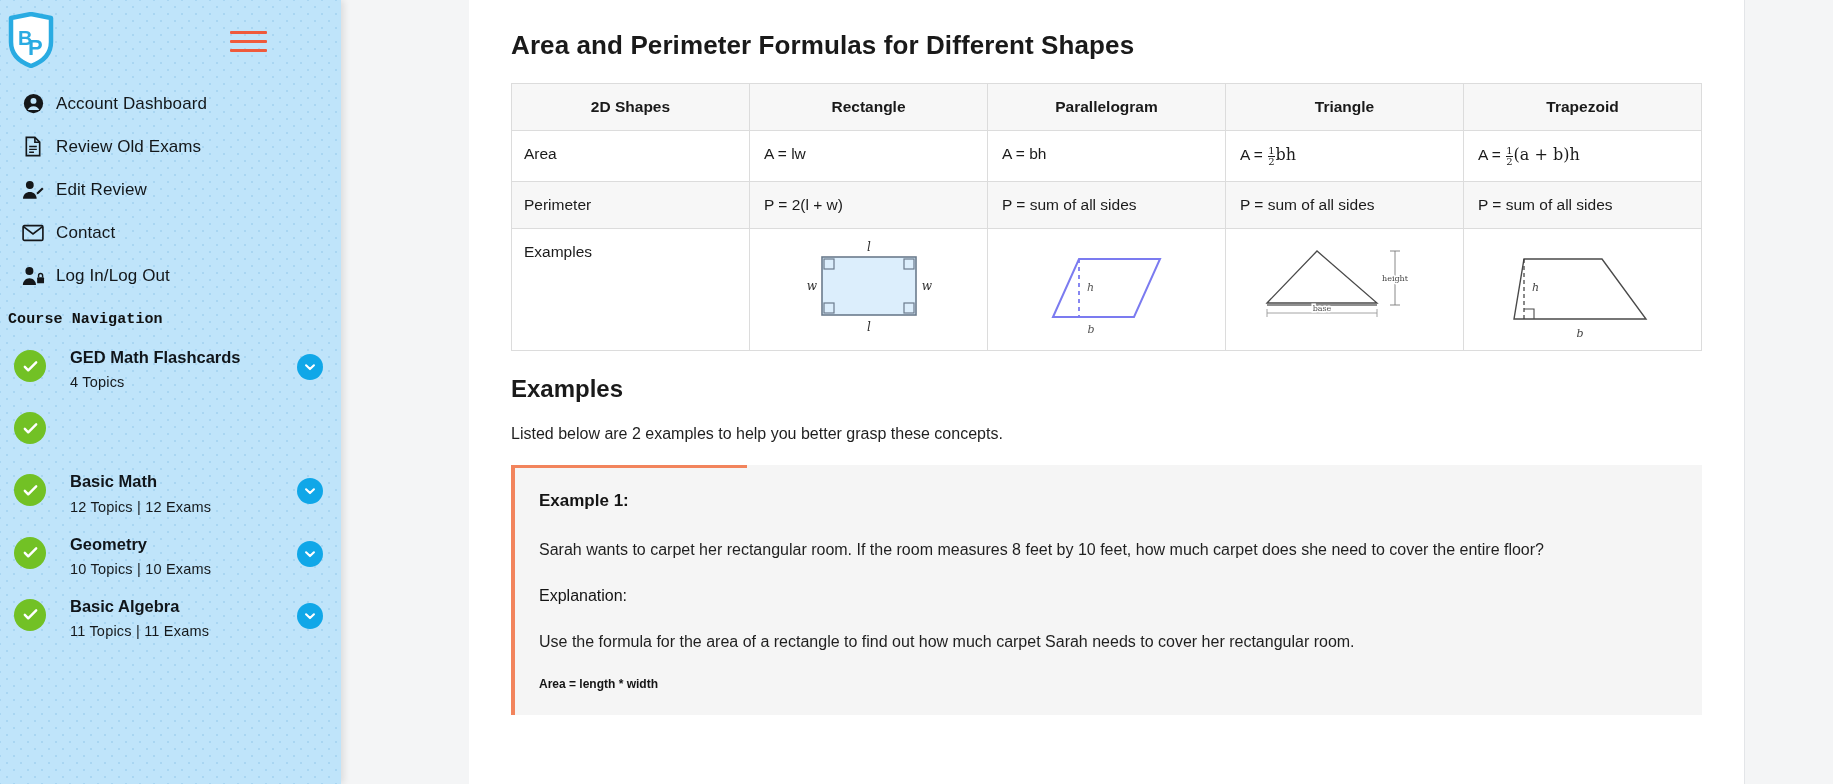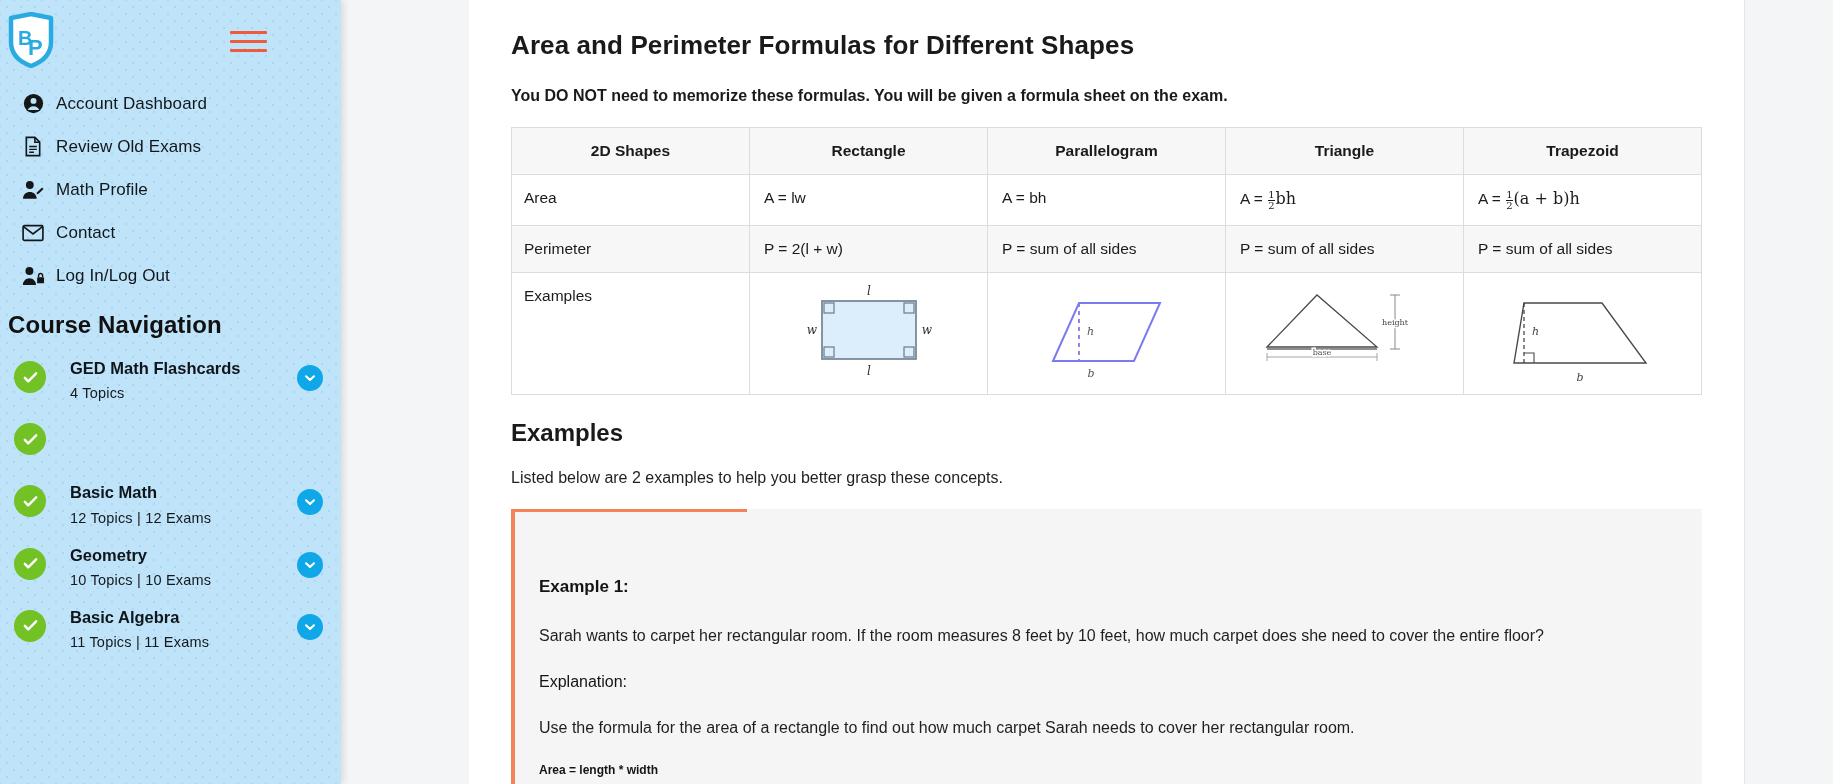--- a/index.html
+++ b/index.html
@@ -47,23 +47,24 @@
   .acct-icon {
     width: 46px; flex: 0 0 46px;
     display: flex; align-items: center; justify-content: center;
     color: #14171a;
   }
   .acct-label {
     font-size: 17px; color: #13171a; letter-spacing: .1px;
   }
 
   .course-nav-title {
-    font-size: 24px; font-weight: bold; color: #111;
+    font-size: 15px; font-weight: bold; color: #111;
     padding: 14px 12px 10px 8px;
     letter-spacing: .1px;
+    font-family: Liberation Mono, monospace;
   }
 
   .course-item {
     position: relative;
     padding: 8px 0 10px 0;
     min-height: 62px;
     cursor: pointer;
   }
   .course-check {
     position: absolute; left: 14px; top: 12px;
@@ -165,21 +166,21 @@
     margin-top: 22px;
     background: #f5f5f5;
     border-left: 4px solid #f2845c;
     position: relative;
     padding: 26px 24px 24px 24px;
   }
   .example-box::before {
     content: ""; position: absolute; left: 0; top: 0;
     width: 232px; height: 3px; background: #f2845c;
   }
-  .example-title { font-size: 17px; font-weight: bold; color: #141414; margin-top: 42px; }
+  .example-title { font-size: 17px; font-weight: bold; color: #141414; }
   .example-q { font-size: 16px; color: #1f1f1f; margin-top: 30px; }
   .example-sub { font-size: 16px; font-weight: normal; color: #141414; margin-top: 28px; }
   .example-p { font-size: 16px; color: #1f1f1f; margin-top: 28px; }
   .example-formula { font-size: 12px; font-weight: bold; color: #141414; margin-top: 26px; text-align: left; }
 </style>
 </head>
 <body>
 
 <div id="page">
 
@@ -222,21 +223,21 @@
         <span class="acct-label">Review Old Exams</span>
       </div>
       <div class="acct-item">
         <span class="acct-icon">
           <svg width="22" height="20" viewBox="0 0 24 22" fill="#14171a">
             <circle cx="8.5" cy="5.5" r="4.3"></circle>
             <path d="M1 20.5c0-4.3 3.4-7.3 7.5-7.3s7.5 3 7.5 7.3z"></path>
             <path d="M16.5 13.5l5.5-5.3 1.6 1.6-5.4 5.4-2.2.7z"></path>
           </svg>
         </span>
-        <span class="acct-label">Math Profile</span>
+        <span class="acct-label">Edit Review</span>
       </div>
       <div class="acct-item">
         <span class="acct-icon">
           <svg width="22" height="18" viewBox="0 0 24 19" fill="none" stroke="#14171a" stroke-width="1.8">
             <rect x="1.2" y="1.5" width="21.6" height="16" rx="1.5"></rect>
             <path d="M1.6 2.6L12 10.6 22.4 2.6"></path>
           </svg>
         </span>
         <span class="acct-label">Contact</span>
       </div>
@@ -335,21 +336,20 @@
 
     </div>
   </aside>
 
   <div id="gutter"></div>
 
   <div id="content-wrap">
     <main id="content">
 
       <h1 class="page-title">Area and Perimeter Formulas for Different Shapes</h1>
-      <p class="subtitle">You DO NOT need to memorize these formulas. You will be given a formula sheet on the exam.</p>
 
       <table class="formula-table">
         <thead>
           <tr>
             <th>2D Shapes</th>
             <th>Rectangle</th>
             <th>Parallelogram</th>
             <th>Triangle</th>
             <th>Trapezoid</th>
           </tr>

